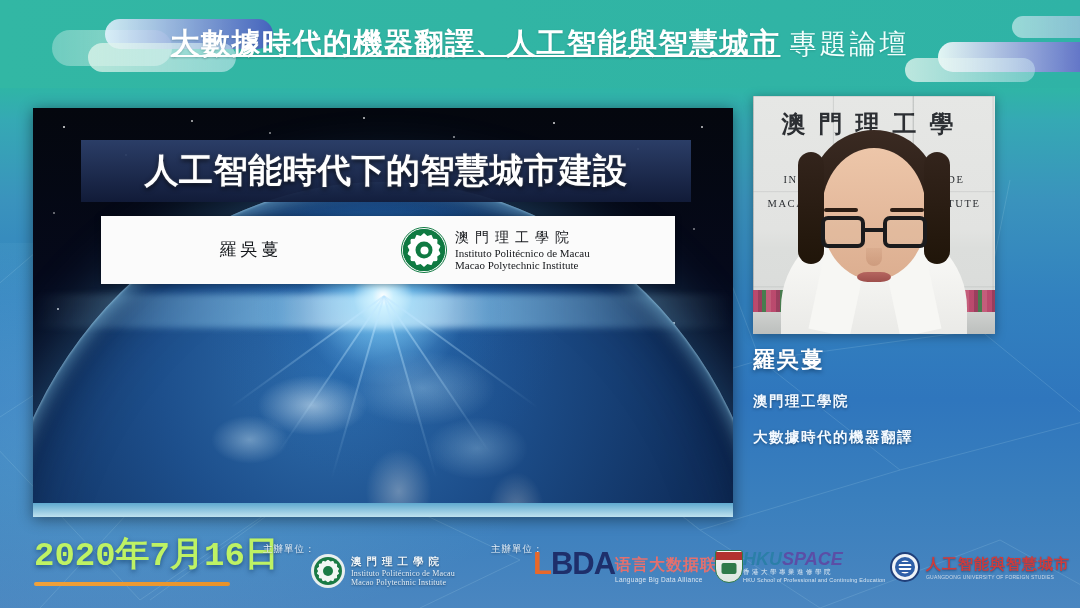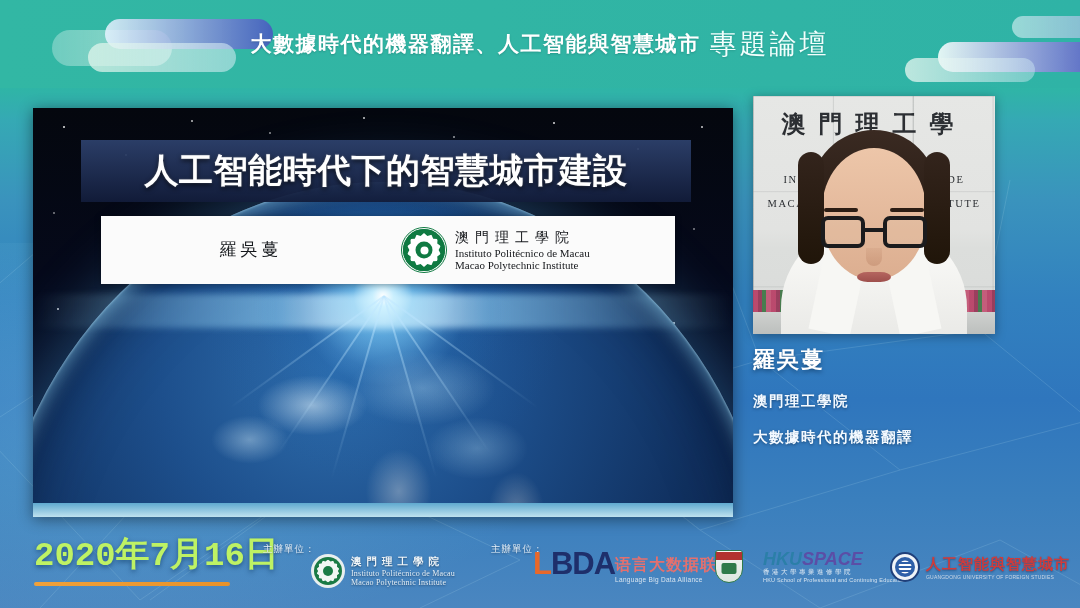--- a/index.html
+++ b/index.html
@@ -52,23 +52,24 @@
             background:linear-gradient(90deg, rgba(242,252,250,.92), rgba(86,98,196,.95)); }
   .pill.p6{ left:905px; top:58px; width:130px; height:24px;
             background:linear-gradient(90deg, rgba(236,248,242,.75), rgba(205,232,242,.45)); }
 
   .header-title{
     position:absolute; left:0; top:0; width:1080px; height:88px;
     display:flex; align-items:center; justify-content:center;
     white-space:nowrap;
   }
   .ht-bold{
-    color:#ffffff; font-size:21px; font-weight:bold;
+    color:#ffffff; font-size:29px; font-weight:bold;
     letter-spacing:1.5px;
     text-shadow:0 1px 2px rgba(0,60,60,.25);
+    text-decoration:underline;
   }
   .ht-light{
     color:#f2fffd; font-size:27px; font-weight:normal;
     letter-spacing:3px; margin-left:9px;
     text-shadow:0 1px 2px rgba(0,60,60,.2);
   }
 
   
   .slide{
     position:absolute; left:33px; top:108px; width:700px; height:409px;
@@ -344,21 +345,21 @@
 
   
   .f-lbda{ position:absolute; left:533px; bottom:25px; display:flex; align-items:center; gap:0; }
   .lbda-mark{ font-size:31px; font-weight:bold; letter-spacing:-1px; line-height:1; white-space:nowrap; }
   .lbda-mark .l{ color:#e8682a; }
   .lbda-mark .bda{ color:#1e2f6b; }
   .lbda-tx .zh{ color:#e4706e; font-size:16px; letter-spacing:1px; font-weight:bold; white-space:nowrap;margin-top:12px; }
   .lbda-tx .en{ color:#d8e5f0; font-size:6.5px; letter-spacing:.3px; white-space:nowrap; }
 
   
-  .f-hku{ position:absolute; left:715px; bottom:25px; display:flex; align-items:center; gap:20px; }
+  .f-hku{ position:absolute; left:715px; bottom:25px; display:flex; align-items:center; gap:0; }
   .hku-crest{ position:relative; width:28px; height:33px; flex:none; }
   .hku-crest .shield{
     position:absolute; inset:0;
     background:linear-gradient(180deg,#f3f6f4,#dde6e0);
     border:1.5px solid #2f7a4a;
     border-radius:3px 3px 14px 14px;
   }
   .hku-crest .band{
     position:absolute; left:1px; right:1px; top:2px; height:8px;
     background:#b2322f;

